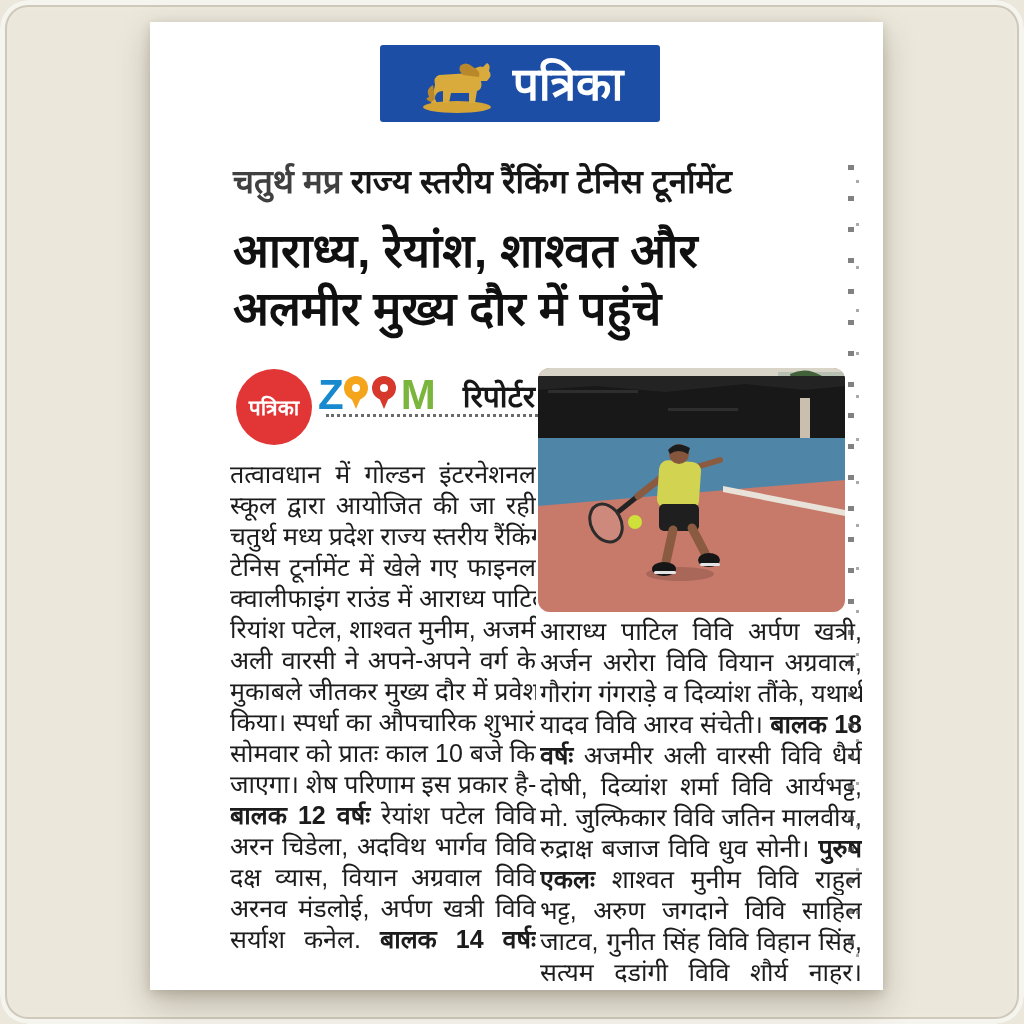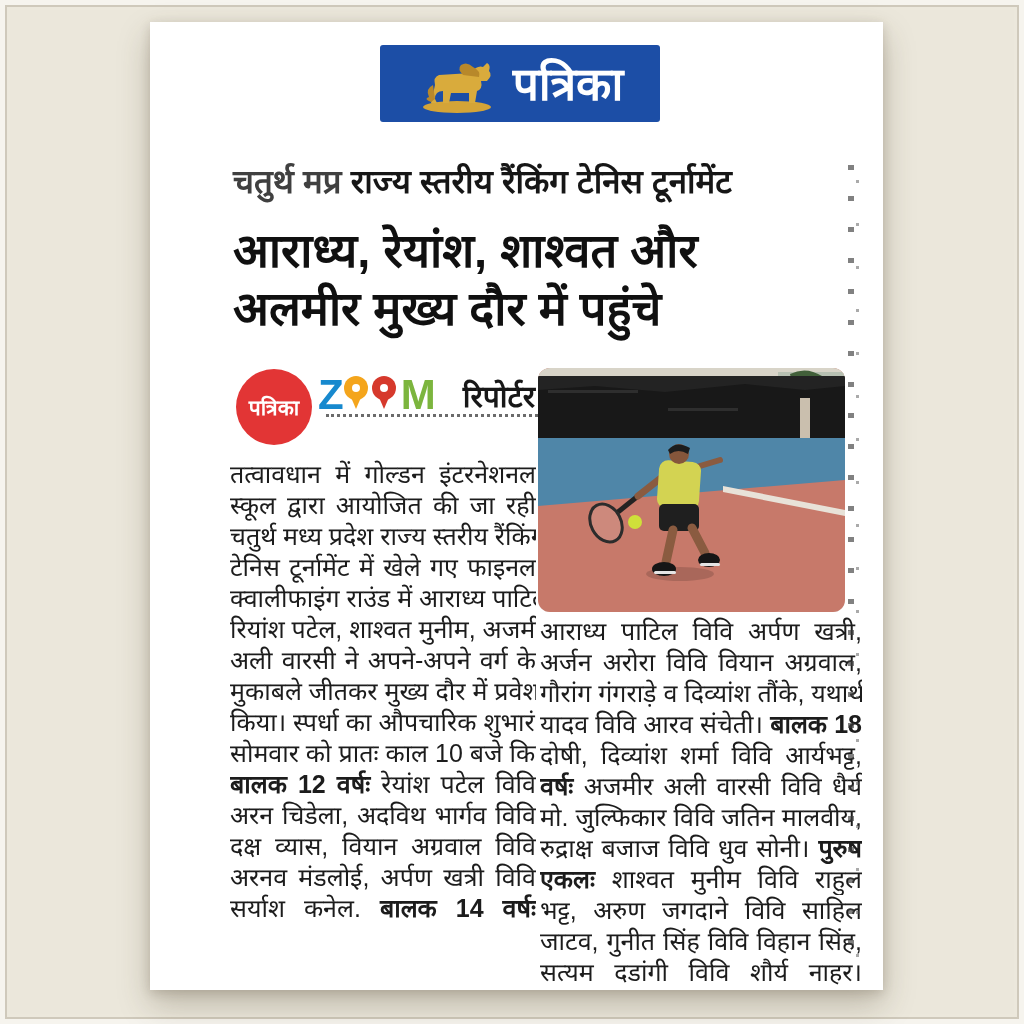--- a/index.html
+++ b/index.html
@@ -5,20 +5,21 @@
   html,body{margin:0;padding:0;}
   body{
     width:1024px;height:1024px;
     background:#ebe7db;
     font-family:"Liberation Sans","DejaVu Sans",sans-serif;
     position:relative;overflow:hidden;
   }
   .stage{
     position:absolute;inset:0;
     box-shadow:inset 0 0 0 5px #f6f4ee, inset 0 0 0 7px #cfc9bb, inset 0 0 0 10px #ece8dc;
+    border-radius:28px;
   }
   .page{
     position:absolute;left:150px;top:22px;width:733px;height:968px;
     background:#ffffff;
     box-shadow:0 14px 30px rgba(70,58,35,.28),0 3px 10px rgba(70,58,35,.18);
   }
   
   .masthead{
     position:absolute;left:230px;top:23px;width:280px;height:77px;
     background:#1c4ea6;border-radius:3px;
@@ -170,33 +171,34 @@
         <div class="bodyline"><span>तत्वावधान में गोल्डन इंटरनेशनल</span></div>
         <div class="bodyline"><span>स्कूल द्वारा आयोजित की जा रही</span></div>
         <div class="bodyline"><span>चतुर्थ मध्य प्रदेश राज्य स्तरीय रैंकिंग</span></div>
         <div class="bodyline"><span>टेनिस टूर्नामेंट में खेले गए फाइनल</span></div>
         <div class="bodyline"><span>क्वालीफाइंग राउंड में आराध्य पाटिल,</span></div>
         <div class="bodyline"><span>रियांश पटेल, शाश्वत मुनीम, अजमीर</span></div>
         <div class="bodyline"><span>अली वारसी ने अपने-अपने वर्ग के</span></div>
         <div class="bodyline"><span>मुकाबले जीतकर मुख्य दौर में प्रवेश</span></div>
         <div class="bodyline"><span>किया। स्पर्धा का औपचारिक शुभारंभ</span></div>
         <div class="bodyline"><span>सोमवार को प्रातः काल 10 बजे किया</span></div>
+        <div class="bodyline"><span>जाएगा। शेष परिणाम इस प्रकार है-</span></div>
         <div class="bodyline"><span class="bold">बालक 12 वर्षः</span><span> रेयांश पटेल विवि</span></div>
         <div class="bodyline"><span>अरन चिडेला, अदविथ भार्गव विवि</span></div>
         <div class="bodyline"><span>दक्ष व्यास, वियान अग्रवाल विवि</span></div>
         <div class="bodyline"><span>अरनव मंडलोई, अर्पण खत्री विवि</span></div>
         <div class="bodyline"><span>सर्याश कनेल. </span><span class="bold">बालक 14 वर्षः</span></div>
       </div>
     <div class="col col2" id="col2">
         <div class="bodyline"><span>आराध्य पाटिल विवि अर्पण खत्री,</span></div>
         <div class="bodyline"><span>अर्जन अरोरा विवि वियान अग्रवाल,</span></div>
         <div class="bodyline"><span>गौरांग गंगराड़े व दिव्यांश तौंके, यथार्थ</span></div>
         <div class="bodyline"><span>यादव विवि आरव संचेती। </span><span class="bold">बालक 18</span></div>
+        <div class="bodyline"><span class="bold">वर्षः</span><span> अजमीर अली वारसी विवि धैर्य</span></div>
         <div class="bodyline"><span>दोषी, दिव्यांश शर्मा विवि आर्यभट्ट,</span></div>
-        <div class="bodyline"><span class="bold">वर्षः</span><span> अजमीर अली वारसी विवि धैर्य</span></div>
         <div class="bodyline"><span>मो. जुल्फिकार विवि जतिन मालवीय,</span></div>
         <div class="bodyline"><span>रुद्राक्ष बजाज विवि धुव सोनी। </span><span class="bold">पुरुष</span></div>
         <div class="bodyline"><span class="bold">एकलः</span><span> शाश्वत मुनीम विवि राहुल</span></div>
         <div class="bodyline"><span>भट्ट, अरुण जगदाने विवि साहिल</span></div>
         <div class="bodyline"><span>जाटव, गुनीत सिंह विवि विहान सिंह,</span></div>
         <div class="bodyline"><span>सत्यम दडांगी विवि शौर्य नाहर।</span></div>
       </div>
 
     <div class="fragments"></div>
     <div class="fragments2"></div>

